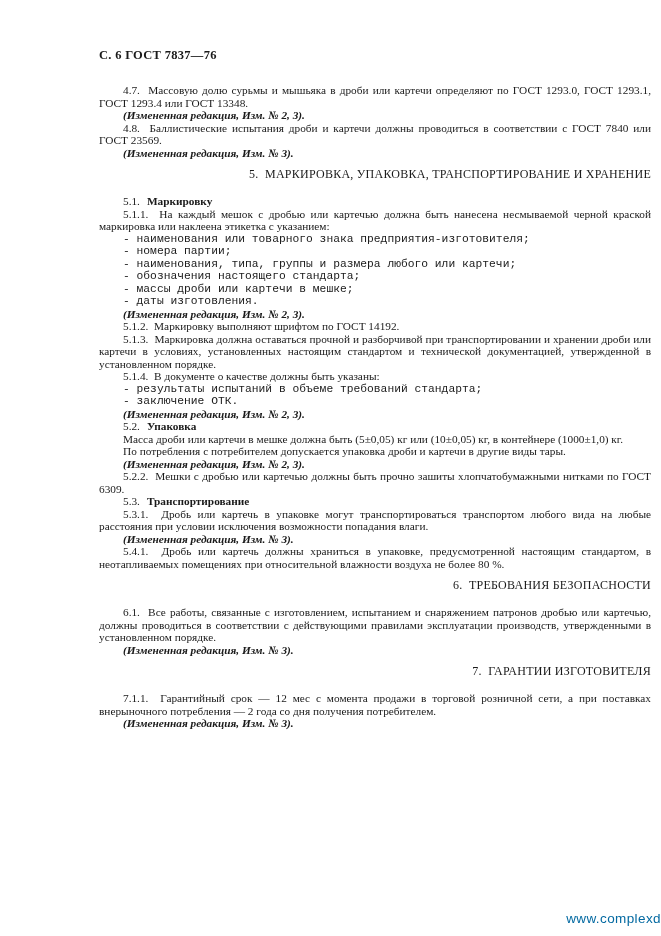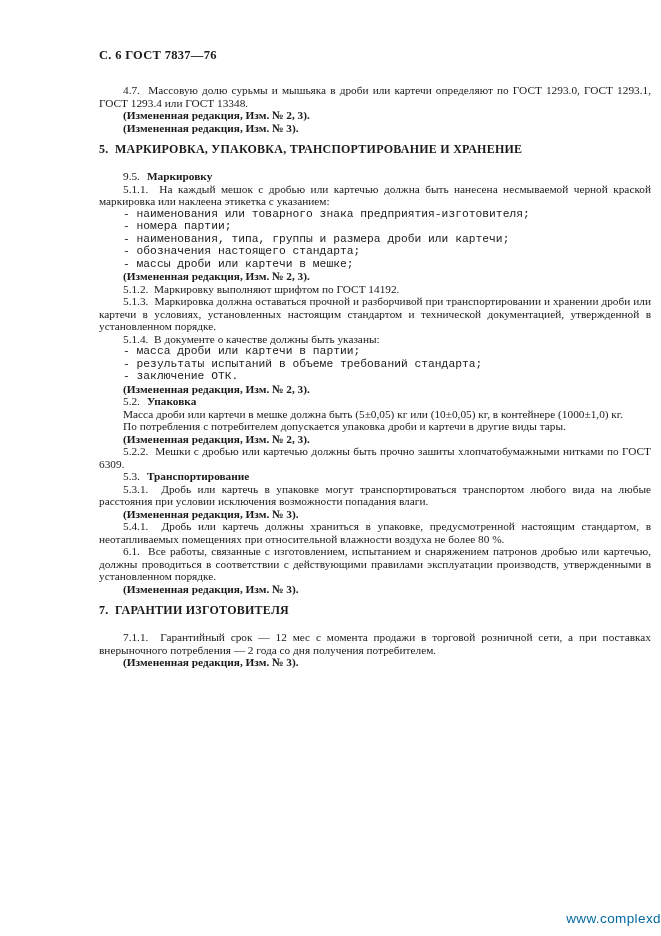--- a/index.html
+++ b/index.html
@@ -45,25 +45,26 @@
   .blk.li {
     text-align: left;
     text-indent: 24px;
     font-family: Liberation Mono, monospace;
   }
 
   .blk.amend {
     font-weight: bold;
     text-indent: 24px;
     text-align: left;
+    font-style: italic;
   }
 
   .blk.h {
-    text-align: left;
-    font-weight: bold;
+    text-align: right;
+    font-weight: normal;
     font-size: 12px;
     line-height: 14px;
     margin: 8px 0 14px 0;
     text-indent: 0;
     letter-spacing: 0.25px;
   }
 
   .blk.sub {
     text-indent: 24px;
     text-align: left;
@@ -87,46 +88,48 @@
 </style>
 </head>
 <body>
 
 <div class="page">
   <div class="page-header">С. 6 ГОСТ 7837—76</div>
 
   <div class="doc-body" id="doc-body">
       <div class="blk p">4.7.&nbsp; Массовую долю сурьмы и мышьяка в дроби или картечи определяют по ГОСТ 1293.0, ГОСТ 1293.1, ГОСТ 1293.4 или ГОСТ 13348.</div>
       <div class="blk amend">(Измененная редакция, Изм. № 2, 3).</div>
+      <div class="blk p">4.8.&nbsp; Баллистические испытания дроби и картечи должны проводиться в соответствии с ГОСТ 7840 или ГОСТ 23569.</div>
       <div class="blk amend">(Измененная редакция, Изм. № 3).</div>
       <div class="blk h">5.&nbsp; МАРКИРОВКА, УПАКОВКА, ТРАНСПОРТИРОВАНИЕ И ХРАНЕНИЕ</div>
-      <div class="blk sub"><span class="sub-num">9.5.</span><span class="sub-title">Маркировку</span></div>
+      <div class="blk sub"><span class="sub-num">5.1.</span><span class="sub-title">Маркировку</span></div>
       <div class="blk p">5.1.1.&nbsp; На каждый мешок с дробью или картечью должна быть нанесена несмываемой черной краской маркировка или наклеена этикетка с указанием:</div>
       <div class="blk li">- наименования или товарного знака предприятия-изготовителя;</div>
       <div class="blk li">- номера партии;</div>
-      <div class="blk li">- наименования, типа, группы и размера дроби или картечи;</div>
+      <div class="blk li">- наименования, типа, группы и размера любого или картечи;</div>
       <div class="blk li">- обозначения настоящего стандарта;</div>
       <div class="blk li">- массы дроби или картечи в мешке;</div>
+      <div class="blk li">- даты изготовления.</div>
       <div class="blk amend">(Измененная редакция, Изм. № 2, 3).</div>
       <div class="blk p">5.1.2.&nbsp; Маркировку выполняют шрифтом по ГОСТ 14192.</div>
       <div class="blk p">5.1.3.&nbsp; Маркировка должна оставаться прочной и разборчивой при транспортировании и хранении дроби или картечи в условиях, установленных настоящим стандартом и технической документацией, утвержденной в установленном порядке.</div>
       <div class="blk p">5.1.4.&nbsp; В документе о качестве должны быть указаны:</div>
-      <div class="blk li">- масса дроби или картечи в партии;</div>
       <div class="blk li">- результаты испытаний в объеме требований стандарта;</div>
       <div class="blk li">- заключение ОТК.</div>
       <div class="blk amend">(Измененная редакция, Изм. № 2, 3).</div>
       <div class="blk sub"><span class="sub-num">5.2.</span><span class="sub-title">Упаковка</span></div>
       <div class="blk p">Масса дроби или картечи в мешке должна быть (5±0,05) кг или (10±0,05) кг, в контейнере (1000±1,0) кг.</div>
       <div class="blk p">По потребления с потребителем допускается упаковка дроби и картечи в другие виды тары.</div>
       <div class="blk amend">(Измененная редакция, Изм. № 2, 3).</div>
       <div class="blk p">5.2.2.&nbsp; Мешки с дробью или картечью должны быть прочно зашиты хлопчатобумажными нитками по ГОСТ 6309.</div>
       <div class="blk sub"><span class="sub-num">5.3.</span><span class="sub-title">Транспортирование</span></div>
       <div class="blk p">5.3.1.&nbsp; Дробь или картечь в упаковке могут транспортироваться транспортом любого вида на любые расстояния при условии исключения возможности попадания влаги.</div>
       <div class="blk amend">(Измененная редакция, Изм. № 3).</div>
       <div class="blk p">5.4.1.&nbsp; Дробь или картечь должны храниться в упаковке, предусмотренной настоящим стандартом, в неотапливаемых помещениях при относительной влажности воздуха не более 80 %.</div>
+      <div class="blk h">6.&nbsp; ТРЕБОВАНИЯ БЕЗОПАСНОСТИ</div>
       <div class="blk p">6.1.&nbsp; Все работы, связанные с изготовлением, испытанием и снаряжением патронов дробью или картечью, должны проводиться в соответствии с действующими правилами эксплуатации производств, утвержденными в установленном порядке.</div>
       <div class="blk amend">(Измененная редакция, Изм. № 3).</div>
       <div class="blk h">7.&nbsp; ГАРАНТИИ ИЗГОТОВИТЕЛЯ</div>
       <div class="blk p">7.1.1.&nbsp; Гарантийный срок — 12 мес с момента продажи в торговой розничной сети, а при поставках внерыночного потребления — 2 года со дня получения потребителем.</div>
       <div class="blk amend">(Измененная редакция, Изм. № 3).</div>
     </div>
 
   <a class="watermark">www.complexdoc.ru</a>
 </div>
 

